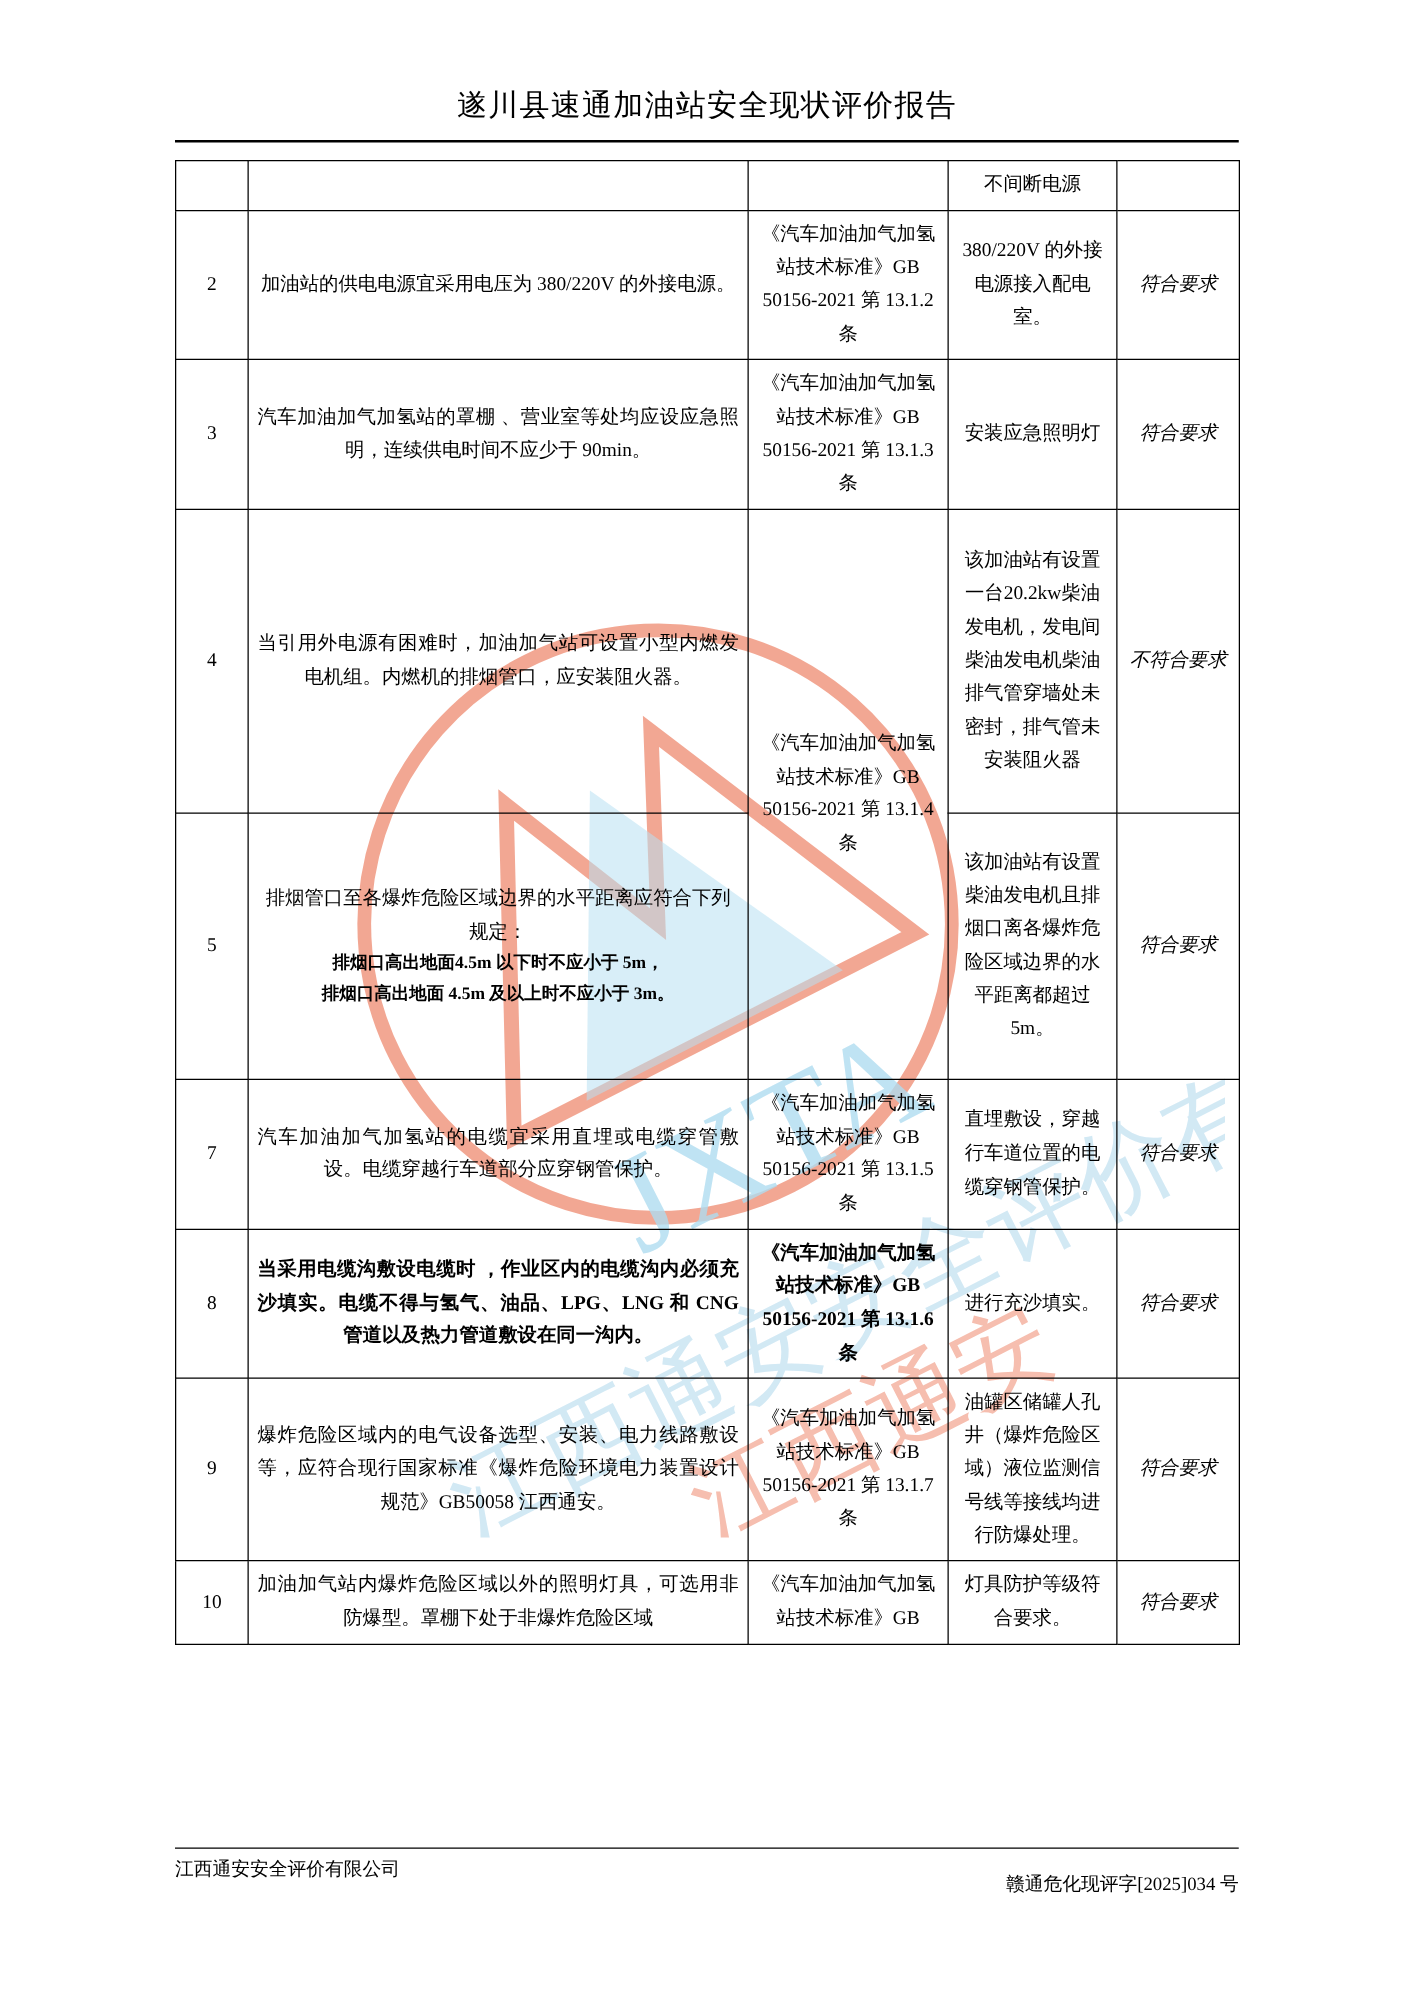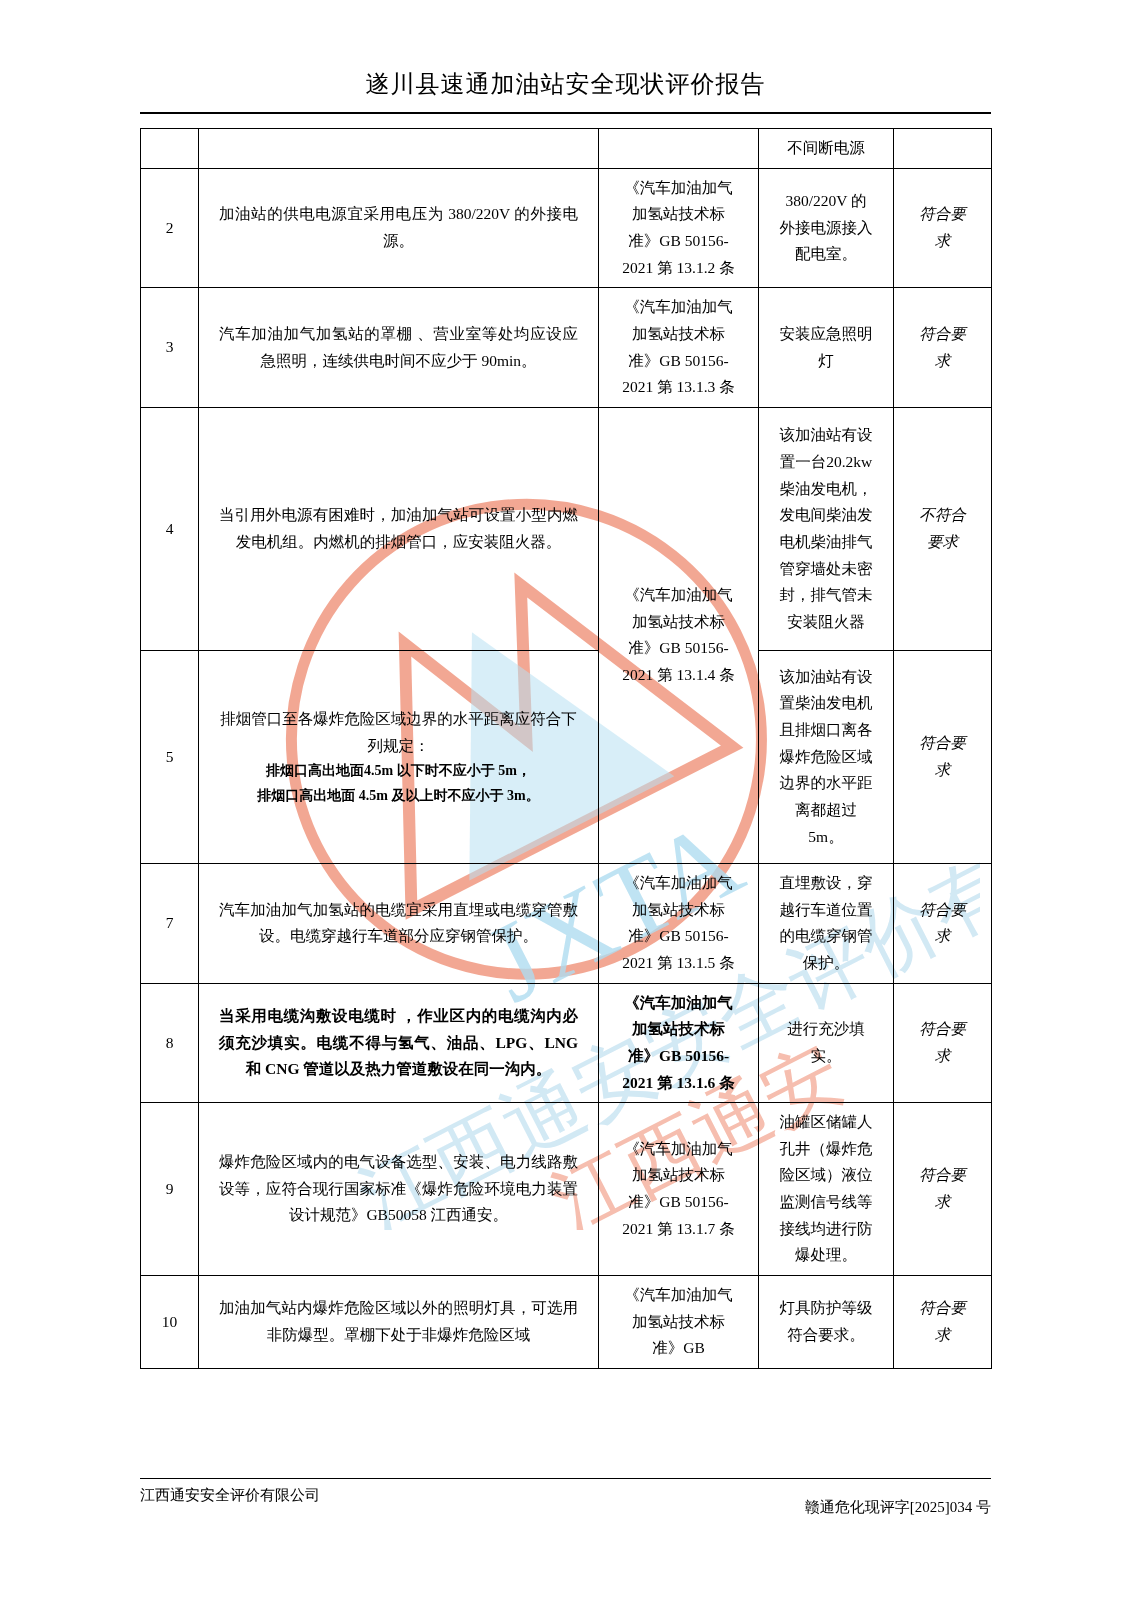--- a/index.html
+++ b/index.html
@@ -63,21 +63,21 @@
     z-index: 2;
   }
   table.main {
     border-collapse: collapse;
     width: 851px;
     table-layout: fixed;
   }
   table.main td {
     border: 1px solid #000;
     vertical-align: middle;
-    padding: 6px 20px;
+    padding: 6px 7px;
     font-size: 15.5px;
     line-height: 1.72;
     background: transparent;
   }
   col.c-num { width: 58px; }
   col.c-req { width: 400px; }
   col.c-std { width: 160px; }
   col.c-act { width: 135px; }
   col.c-jud { width: 98px; }
 

